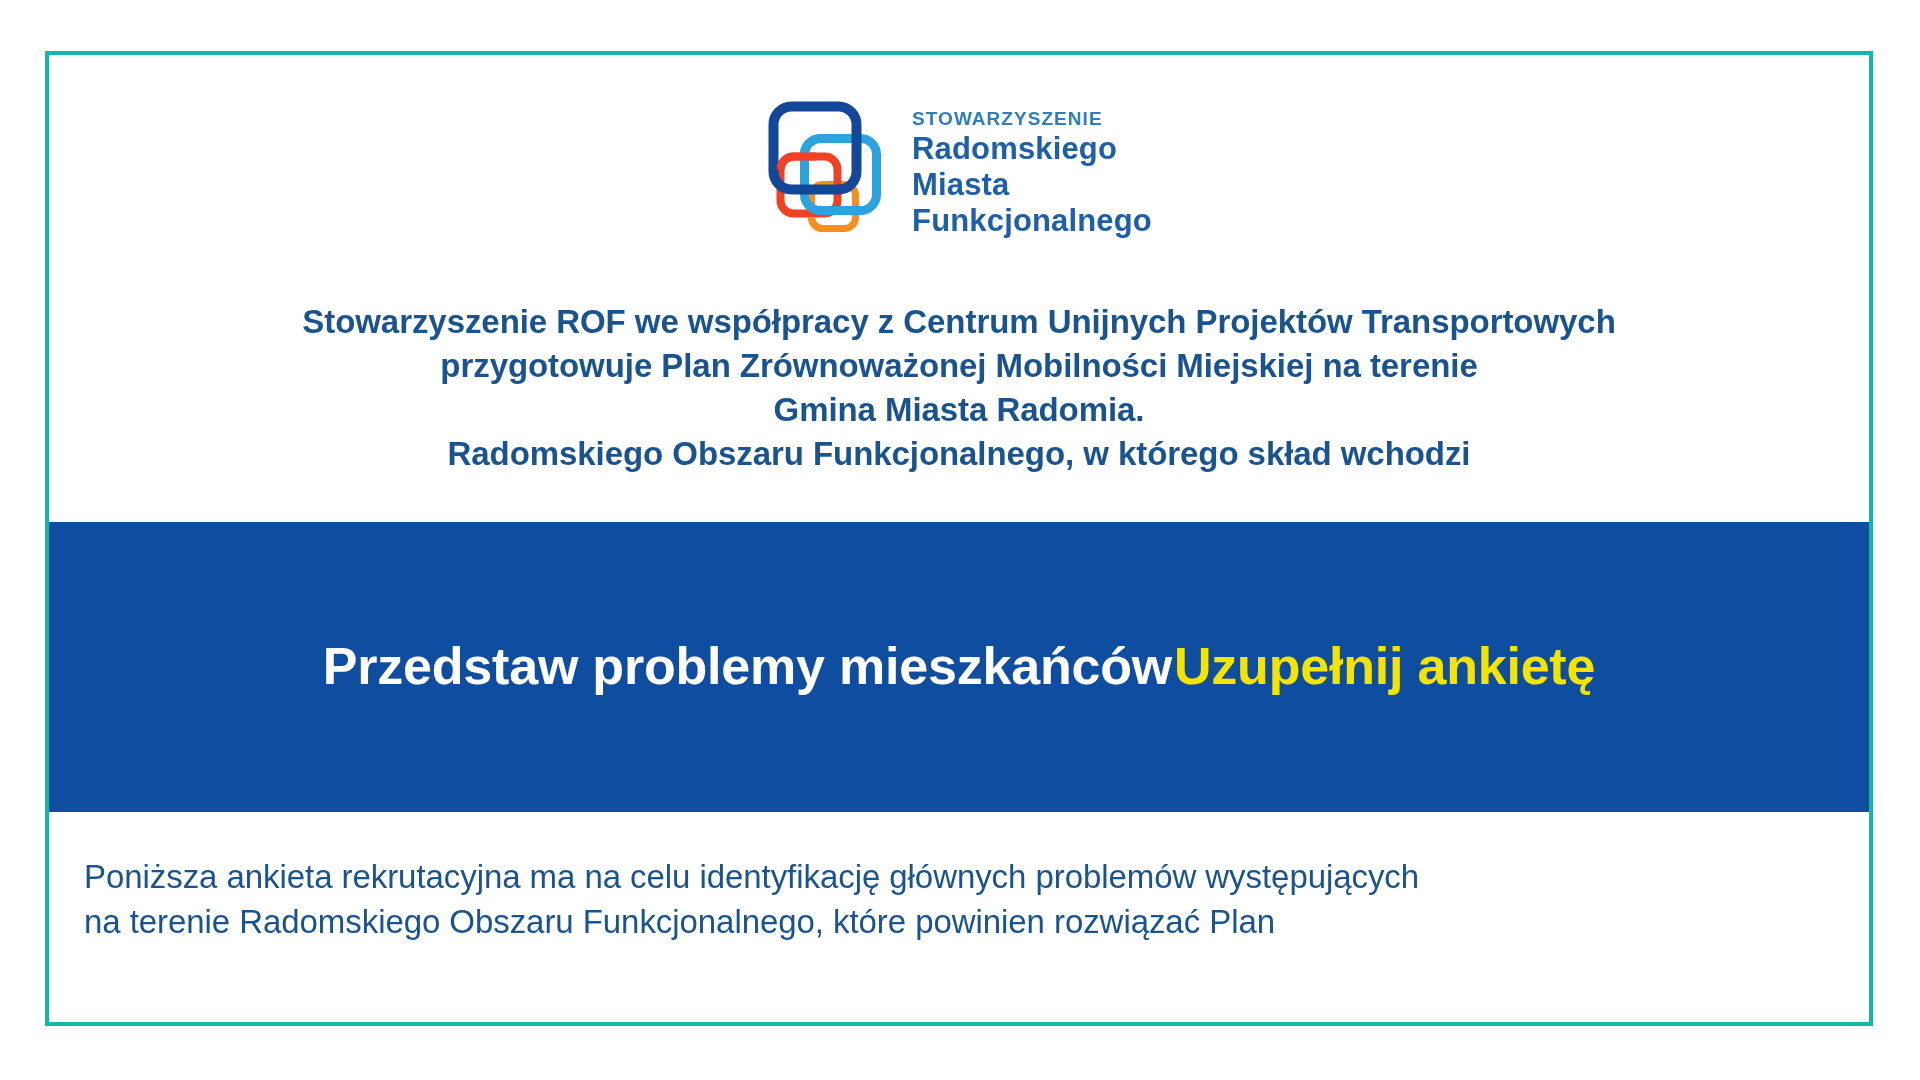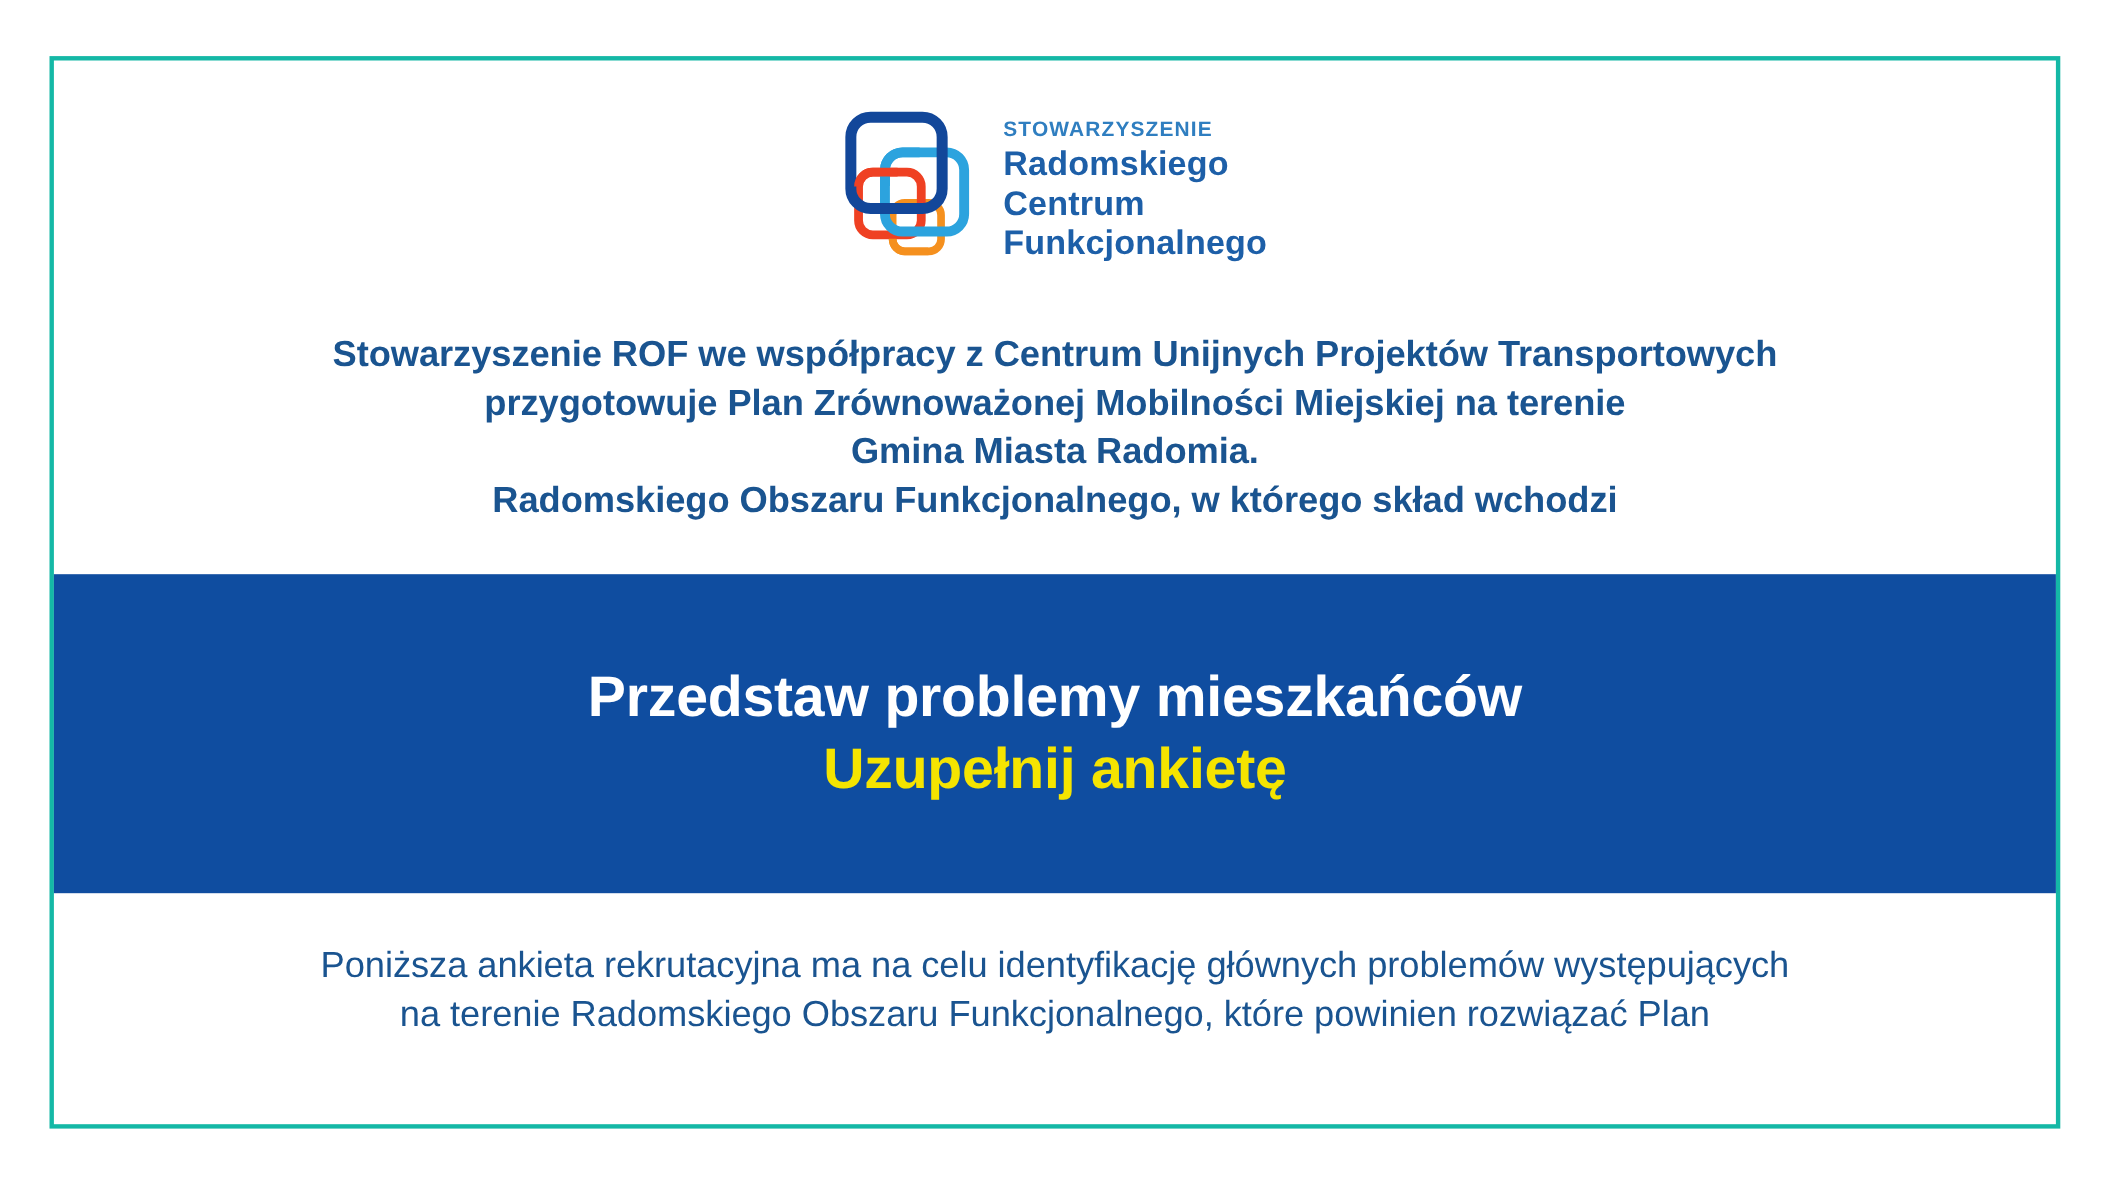--- a/index.html
+++ b/index.html
@@ -90,21 +90,21 @@
 
   
   .banner {
     position: absolute;
     left: -3px;
     right: -3px;
     top: 467px;
     height: 290px;
     background: #0f4da0;
     display: flex;
-    flex-direction: column;
+    flex-direction: row;
     align-items: center;
     justify-content: center;
     gap: 2px;
   }
   .banner-line-1 {
     color: #ffffff;
     font-size: 52px;
     font-weight: bold;
     line-height: 1.22;
     text-align: center;
@@ -117,21 +117,20 @@
     line-height: 1.22;
     letter-spacing: -0.004em;
   }
 
   
   .outro {
     position: absolute;
     left: 35px;
     right: 35px;
     top: 800px;
-    text-align: center;
     color: #1a5490;
     font-size: 33px;
     font-weight: normal;
     line-height: 1.36;
     letter-spacing: -0.002em;
   }
   .outro .ln { display: block; }
 </style>
 </head>
 <body>
@@ -153,21 +152,21 @@
       <path d="M 38.5 70 L 38.5 55.5 A 16 16 0 0 1 54.5 39.5 L 70 39.5" fill="none" stroke="#2ca3de" stroke-width="9" stroke-linecap="butt"></path>
 
       <path d="M 14.5 70.5 L 14.5 70.5 A 13 13 0 0 1 27.5 57.5 L 50 57.5" fill="none" stroke="#ef4123" stroke-width="8" stroke-linecap="butt"></path>
 
       <path d="M 45.5 118 L 45.5 118.5 A 11 11 0 0 0 56.5 129.5 L 78 129.5" fill="none" stroke="#f5901e" stroke-width="7" stroke-linecap="butt"></path>
     </svg>
 
     <div class="logo-words">
       <span class="logo-kicker">STOWARZYSZENIE</span>
       <span class="logo-line">Radomskiego</span>
-      <span class="logo-line">Centrum</span>
+      <span class="logo-line">Miasta</span>
       <span class="logo-line">Funkcjonalnego</span>
     </div>
   </div>
 
   <div class="intro">
     <span class="ln">Stowarzyszenie ROF we współpracy z Centrum Unijnych Projektów Transportowych</span>
     <span class="ln">przygotowuje Plan Zrównoważonej Mobilności Miejskiej na terenie</span>
     <span class="ln">Gmina Miasta Radomia.</span>
     <span class="ln">Radomskiego Obszaru Funkcjonalnego, w którego skład wchodzi</span>
   </div>

